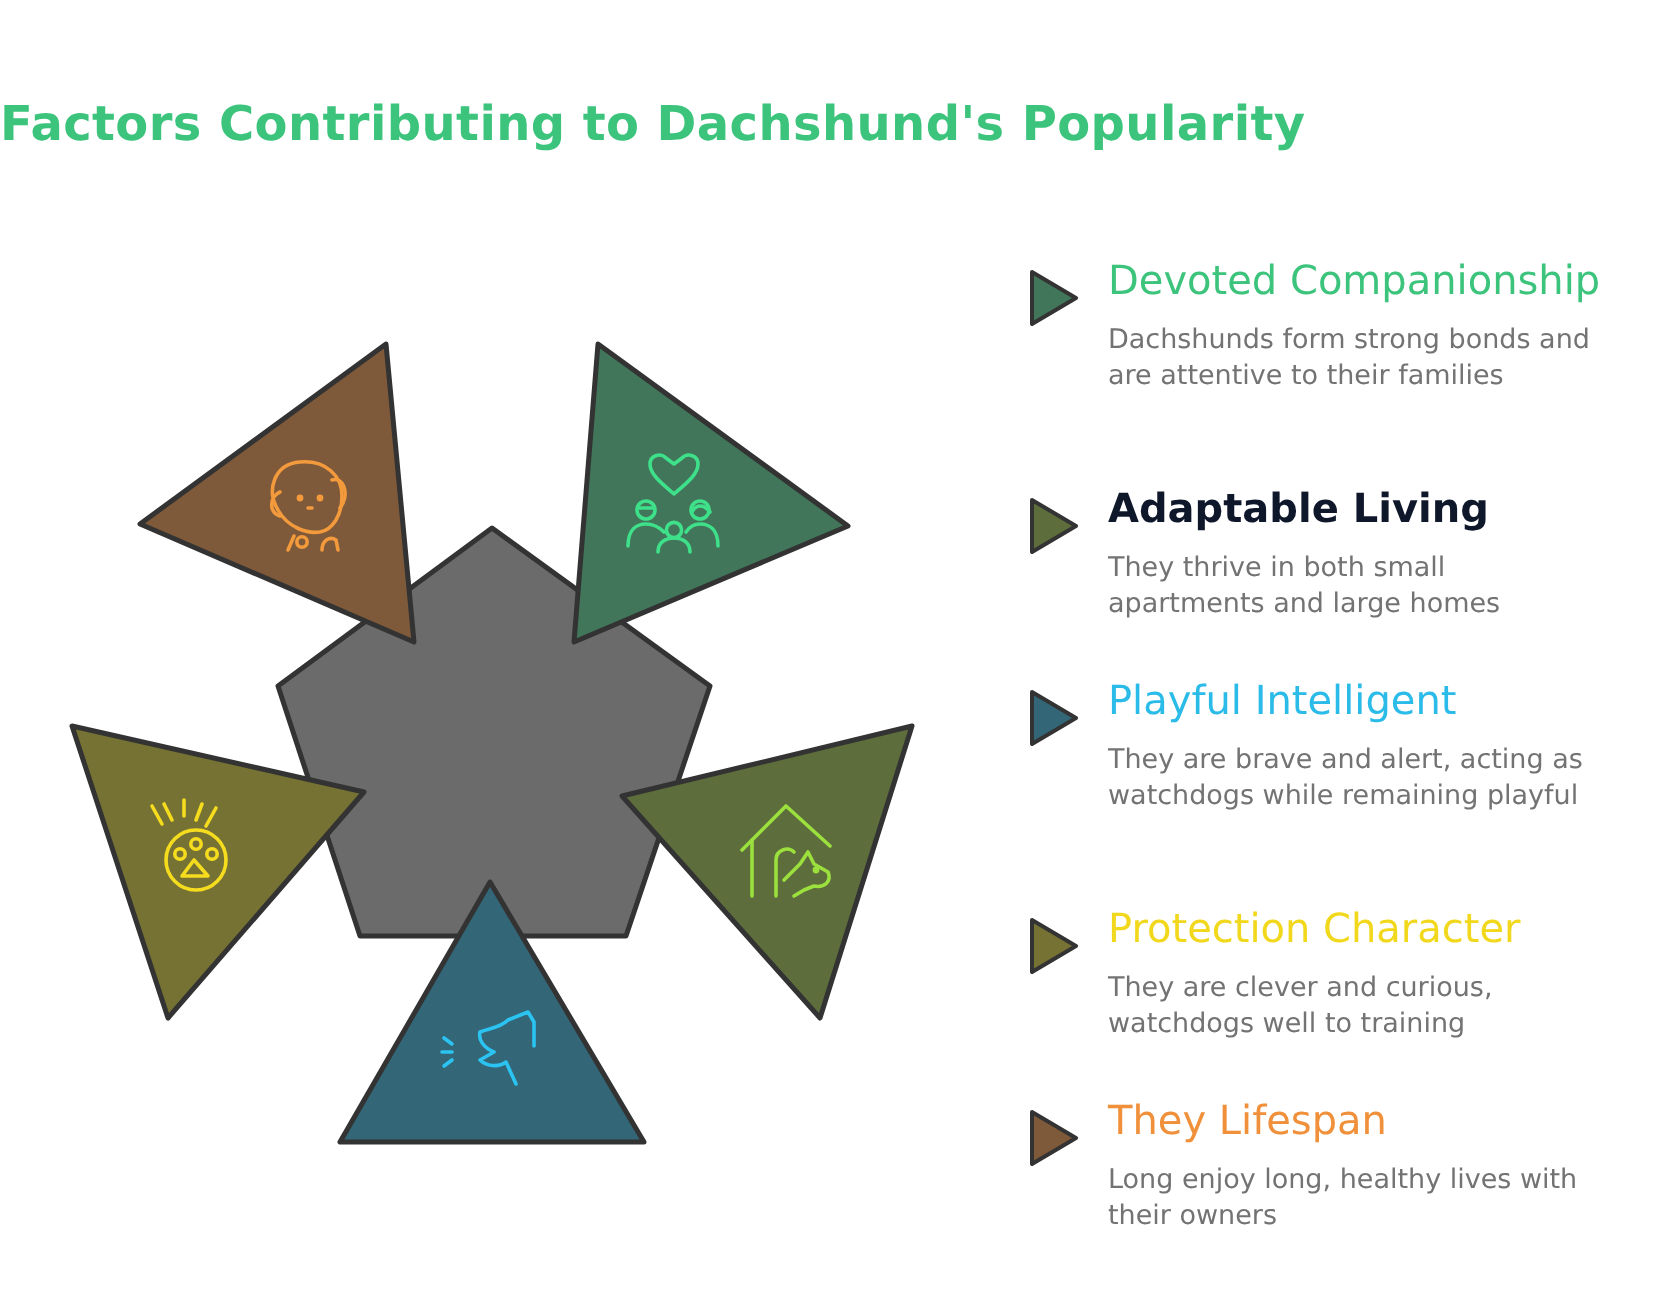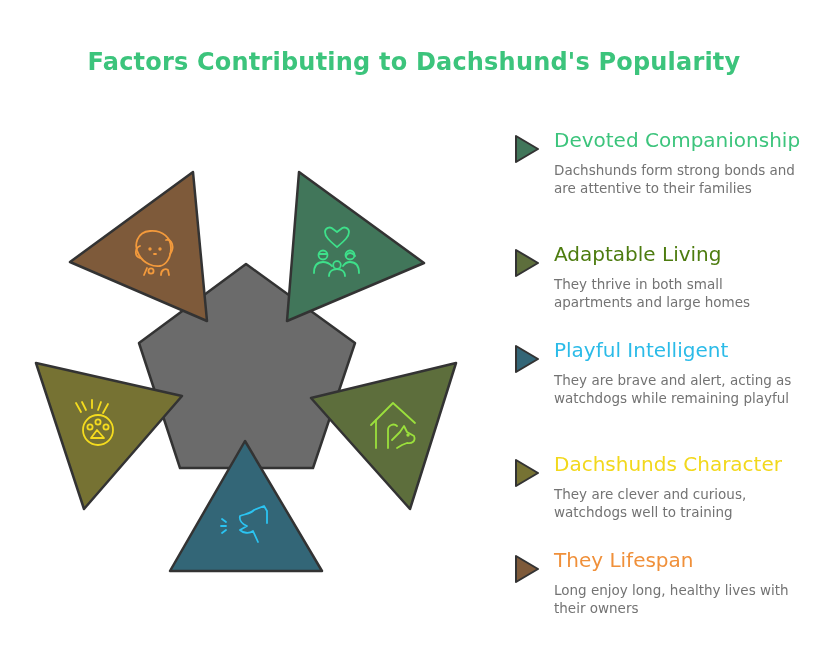--- a/index.html
+++ b/index.html
@@ -1,18 +1,18 @@
 <!DOCTYPE html>
 <html><head>
 <meta charset="utf-8">
 <style>
   html, body { margin: 0; padding: 0; background: #ffffff; }
   body { width: 828px; height: 651px; position: relative; overflow: hidden;
          font-family: "DejaVu Sans", sans-serif; }
-  .title { position: absolute; left: 0; top: 48px; width: 828px; text-align: center;
+  .title { position: absolute; left: 0; top: 48px; width: 828px; text-align: left;
            font-size: 24px; font-weight: bold; color: #3cc47c; letter-spacing: 0.2px; }
   svg.diagram { position: absolute; left: 0; top: 0; }
   .legend { position: absolute; left: 512px; top: 0; width: 300px; }
   .item { position: absolute; left: 0; width: 300px; }
   .item .marker { position: absolute; left: 2px; top: 7px; }
   .item .label { position: absolute; left: 42px; top: 0; font-size: 20px; white-space: nowrap; }
   .item .desc { position: absolute; left: 42px; top: 33px; width: 250px; font-size: 13.5px;
                 line-height: 18px; color: #737373; }
 </style>
 </head>
@@ -99,37 +99,37 @@
       <polygon points="2,1 24,14 2,27" fill="#41765a" stroke="#333" stroke-width="2" stroke-linejoin="round"></polygon>
     </svg>
     <div class="label" style="color:#3cc47c;">Devoted Companionship</div>
     <div class="desc">Dachshunds form strong bonds and are attentive to their families</div>
   </div>
 
   <div class="item" style="top:242px;">
     <svg class="marker" width="26" height="28">
       <polygon points="2,1 24,14 2,27" fill="#5d6e3c" stroke="#333" stroke-width="2" stroke-linejoin="round"></polygon>
     </svg>
-    <div class="label" style="color:#4d7c0f;">Adaptable Living</div>
+    <div class="label" style="color:#0f172a;font-weight:bold;">Adaptable Living</div>
     <div class="desc">They thrive in both small apartments and large homes</div>
   </div>
 
   <div class="item" style="top:338px;">
     <svg class="marker" width="26" height="28">
       <polygon points="2,1 24,14 2,27" fill="#336677" stroke="#333" stroke-width="2" stroke-linejoin="round"></polygon>
     </svg>
     <div class="label" style="color:#2bbbe8;">Playful Intelligent</div>
     <div class="desc">They are brave and alert, acting as watchdogs while remaining playful</div>
   </div>
 
   <div class="item" style="top:452px;">
     <svg class="marker" width="26" height="28">
       <polygon points="2,1 24,14 2,27" fill="#767233" stroke="#333" stroke-width="2" stroke-linejoin="round"></polygon>
     </svg>
-    <div class="label" style="color:#f2d81c;">Dachshunds Character</div>
+    <div class="label" style="color:#f2d81c;">Protection Character</div>
     <div class="desc">They are clever and curious, watchdogs well to training</div>
   </div>
 
   <div class="item" style="top:548px;">
     <svg class="marker" width="26" height="28">
       <polygon points="2,1 24,14 2,27" fill="#7e5a3a" stroke="#333" stroke-width="2" stroke-linejoin="round"></polygon>
     </svg>
     <div class="label" style="color:#f0903a;">They Lifespan</div>
     <div class="desc">Long enjoy long, healthy lives with their owners</div>
   </div>

